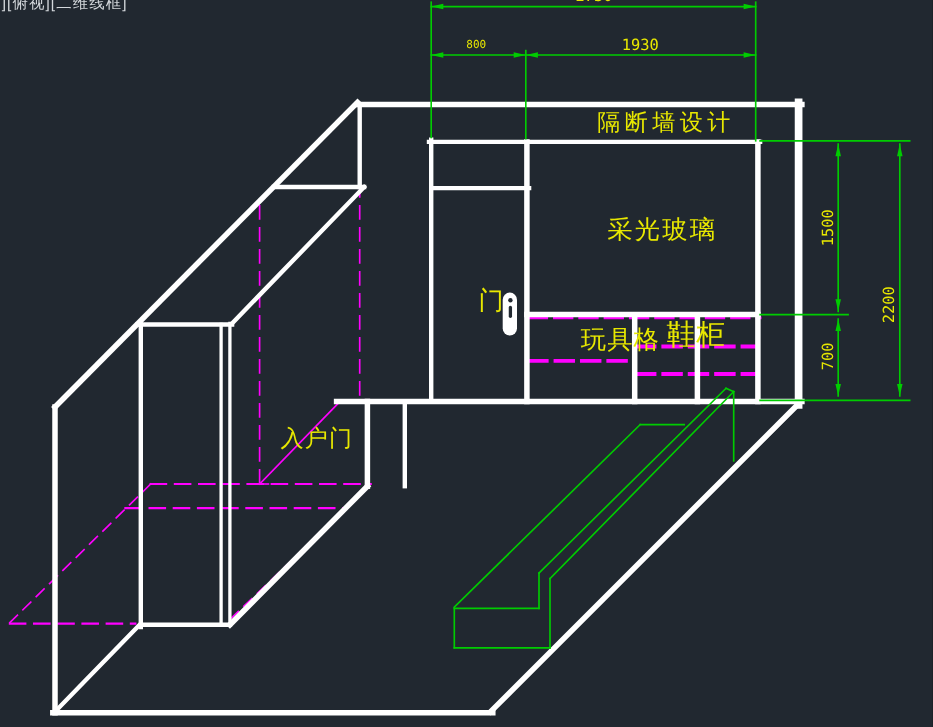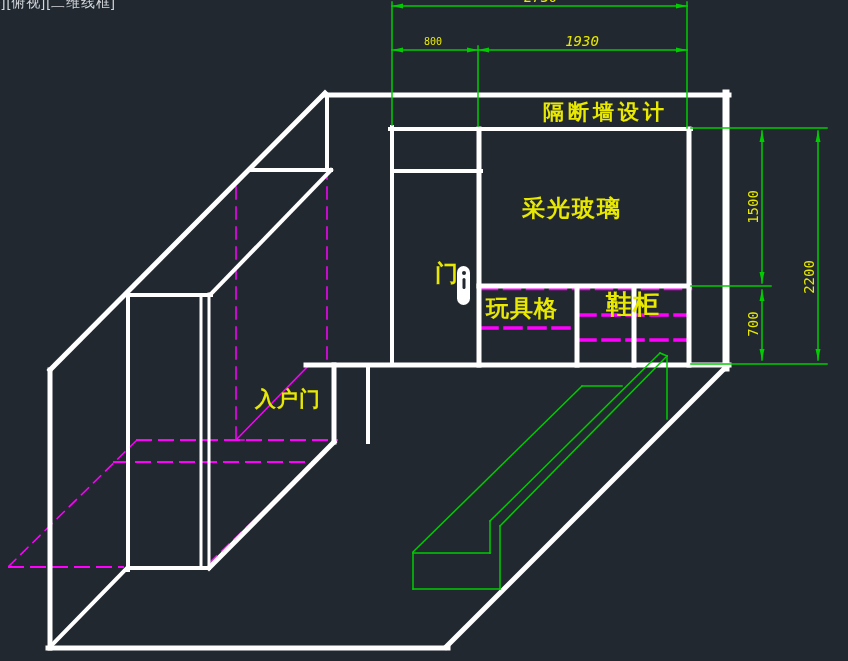--- a/index.html
+++ b/index.html
@@ -7,21 +7,21 @@
     position:relative;width:848px;height:661px;background:#212830;
     overflow:hidden;font-family:"Liberation Sans","DejaVu Sans",sans-serif;
   }
   .viewport-controls{
     position:absolute;left:-9px;top:-6px;color:#d4d8dc;font-size:14px;
     letter-spacing:1px;white-space:nowrap;cursor:pointer;z-index:30;
   }
   svg.cad{position:absolute;left:0;top:0;z-index:5;}
   .cad-label{
     position:absolute;color:#e8e800;white-space:nowrap;z-index:20;
-    line-height:1.05;font-weight:bold;
+    line-height:1.05;font-weight:normal;
   }
   .dim-text{
     position:absolute;color:#e8e800;white-space:nowrap;z-index:18;
     font-family:"DejaVu Sans Mono","Liberation Mono",monospace;
     transform:translate(-50%,-50%);
   }
   .dim-text.rot{transform:translate(-50%,-50%) rotate(-90deg);}
   .door-handle{
     position:absolute;background:#ffffff;border-radius:7px;z-index:12;
   }
@@ -116,24 +116,24 @@
       <polygon points="762,360 759.5,349 764.5,349" fill="#00cc00"></polygon>
       <polygon points="818,131 815.5,142 820.5,142" fill="#00cc00"></polygon>
       <polygon points="818,360 815.5,349 820.5,349" fill="#00cc00"></polygon>
     </svg>
 
   <div class="door-handle" style="left: 457px; top: 266px; width: 13px; height: 39px;">
     <div class="pin" style="width: 4px; height: 4px; top: 5px;"></div>
     <div class="slot" style="width: 3px; height: 11px; top: 12px;"></div>
   </div>
 <div class="cad-label" style="left: 543px; top: 101px; font-size: 21px; letter-spacing: 4px;">隔断墙设计</div>
-    <div class="cad-label" style="left: 522px; top: 196px; font-size: 23px; letter-spacing: 2px;">采光玻璃</div>
+    <div class="cad-label" style="left: 552px; top: 196px; font-size: 23px; letter-spacing: 2px;">采光玻璃</div>
     <div class="cad-label" style="left: 435px; top: 261px; font-size: 23px; letter-spacing: 0px;">门</div>
-    <div class="cad-label" style="left: 486px; top: 296px; font-size: 23px; letter-spacing: 1px; text-align: right;">玩具格</div>
+    <div class="cad-label" style="left: 528px; top: 296px; font-size: 23px; letter-spacing: 1px; text-align: right;">玩具格</div>
     <div class="cad-label" style="left: 606px; top: 291px; font-size: 26px; letter-spacing: 1px;">鞋柜</div>
     <div class="cad-label" style="left: 255px; top: 388px; font-size: 21px; letter-spacing: 1px;">入户门</div>
     <div class="dim-text" style="left: 540px; top: -3px; font-size: 14px;">2730</div>
     <div class="dim-text" style="left: 433px; top: 41px; font-size: 10px;">800</div>
-    <div class="dim-text" style="left: 582px; top: 41px; font-size: 14px; font-style: italic;">1930</div>
+    <div class="dim-text" style="left: 582px; top: 41px; font-size: 14px;">1930</div>
     <div class="dim-text rot" style="left: 753px; top: 207px; font-size: 14px;">1500</div>
     <div class="dim-text rot" style="left: 753px; top: 324px; font-size: 14px;">700</div>
     <div class="dim-text rot" style="left: 809px; top: 277px; font-size: 14px;">2200</div>
   </div>
 
 </body></html>

